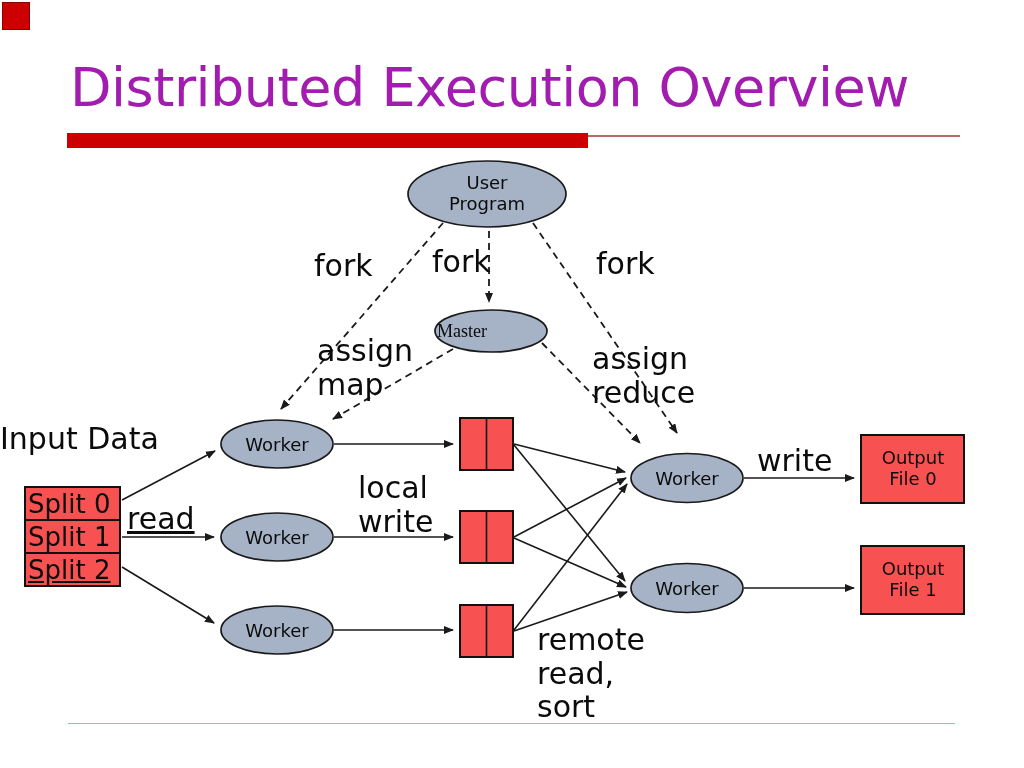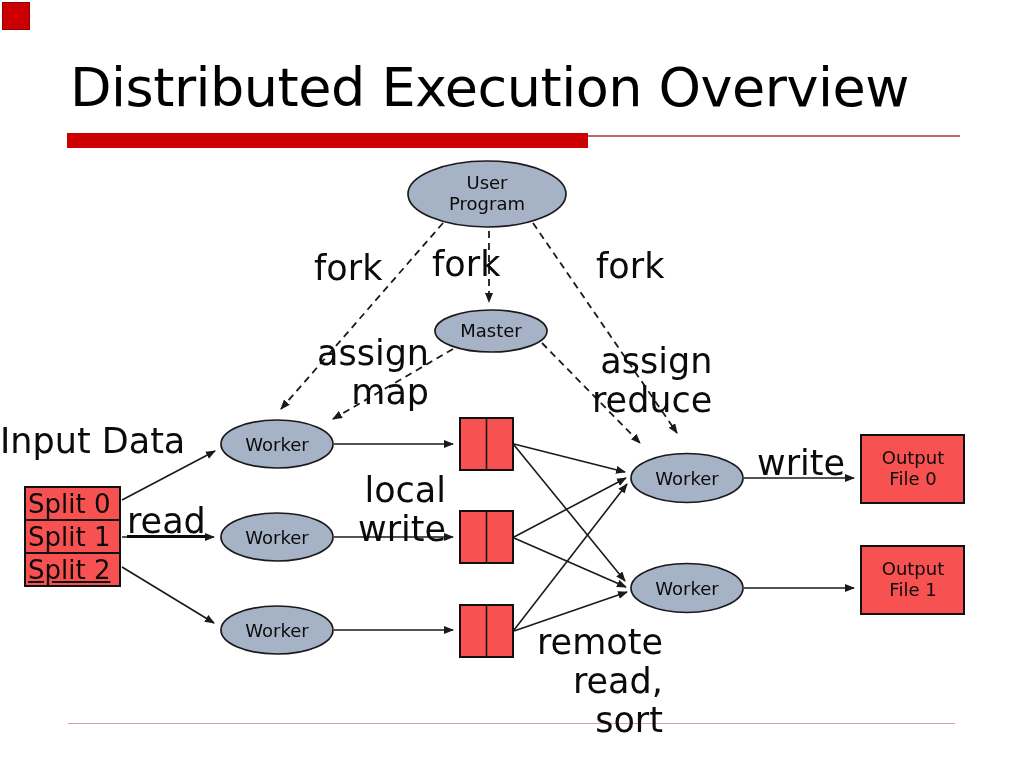--- a/index.html
+++ b/index.html
@@ -1,23 +1,23 @@
 <!DOCTYPE html>
 <html><head>
 <meta charset="utf-8">
 <style>
   html,body{margin:0;padding:0;}
   body{
     width:1024px;height:768px;position:relative;background:#ffffff;overflow:hidden;
     font-family:"DejaVu Sans","Liberation Sans",sans-serif;color:#0b0b0b;
   }
   .abs{position:absolute;}
-  .lbl{position:absolute;font-size:35px;line-height:1.12;color:#0b0b0b;white-space:pre-line;text-align:right;}
+  .lbl{position:absolute;font-size:30px;line-height:1.12;color:#0b0b0b;white-space:pre-line;}
   .ctr{transform:translate(-50%,-50%);text-align:center;}
-  #title{left:70px;top:60px;font-size:54px;line-height:1.05;letter-spacing:-0.5px;color:#000000;white-space:nowrap;}
+  #title{left:70px;top:60px;font-size:54px;line-height:1.05;letter-spacing:-0.5px;color:#a21caf;white-space:nowrap;}
   #corner-square{left:2px;top:2px;width:26px;height:26px;background:#cc0000;border:1px solid #8f0000;}
   #title-bar{left:67px;top:133px;width:521px;height:15px;background:#cc0000;}
   #title-rule{left:588px;top:135px;width:372px;height:0;border-top:2px solid #b86a6a;}
   #footer-rule{left:68px;top:723px;width:887px;height:0;border-top:1px solid #d6a3a3;}
   svg{position:absolute;left:0;top:0;}
   .node{fill:#a6b2c6;stroke:#1a1a1a;stroke-width:1.7;}
   .file{fill:#f85151;stroke:#111111;stroke-width:2;}
   .edge{stroke:#1a1a1a;stroke-width:1.6;fill:none;}
   .dedge{stroke:#1a1a1a;stroke-width:1.8;fill:none;stroke-dasharray:7 5;}
   .split-label{position:absolute;left:28px;width:85px;height:33px;display:flex;align-items:center;font-size:26px;}
@@ -81,21 +81,21 @@
   <line class="edge" x1="486.5" y1="511" x2="486.5" y2="563"></line>
   <rect class="file" x="460" y="605" width="53" height="52"></rect>
   <line class="edge" x1="486.5" y1="605" x2="486.5" y2="657"></line>
 
   <rect class="file" x="861" y="435" width="103" height="68"></rect>
   <rect class="file" x="861" y="546" width="103" height="68"></rect>
 </svg>
 
 <div class="lbl ctr node-label" style="left:487px;top:194px;">User
 Program</div>
-<div class="lbl ctr node-label" style="left:491px;top:331px;">Master</div>
+<div class="lbl ctr node-label" style="left:462px;top:331px;font-family:Liberation Serif, serif;">Master</div>
 <div class="lbl ctr node-label" style="left:277px;top:445px;">Worker</div>
 <div class="lbl ctr node-label" style="left:277px;top:538px;">Worker</div>
 <div class="lbl ctr node-label" style="left:277px;top:631px;">Worker</div>
 <div class="lbl ctr node-label" style="left:687px;top:479px;">Worker</div>
 <div class="lbl ctr node-label" style="left:687px;top:589px;">Worker</div>
 
 <div class="split-label" style="top:487px;">Split 0</div>
 <div class="split-label" style="top:520px;">Split 1</div>
 <div class="split-label" style="top:553px;text-decoration:underline;">Split 2</div>
 <div class="lbl ctr node-label" style="left:913px;top:469px;">Output

